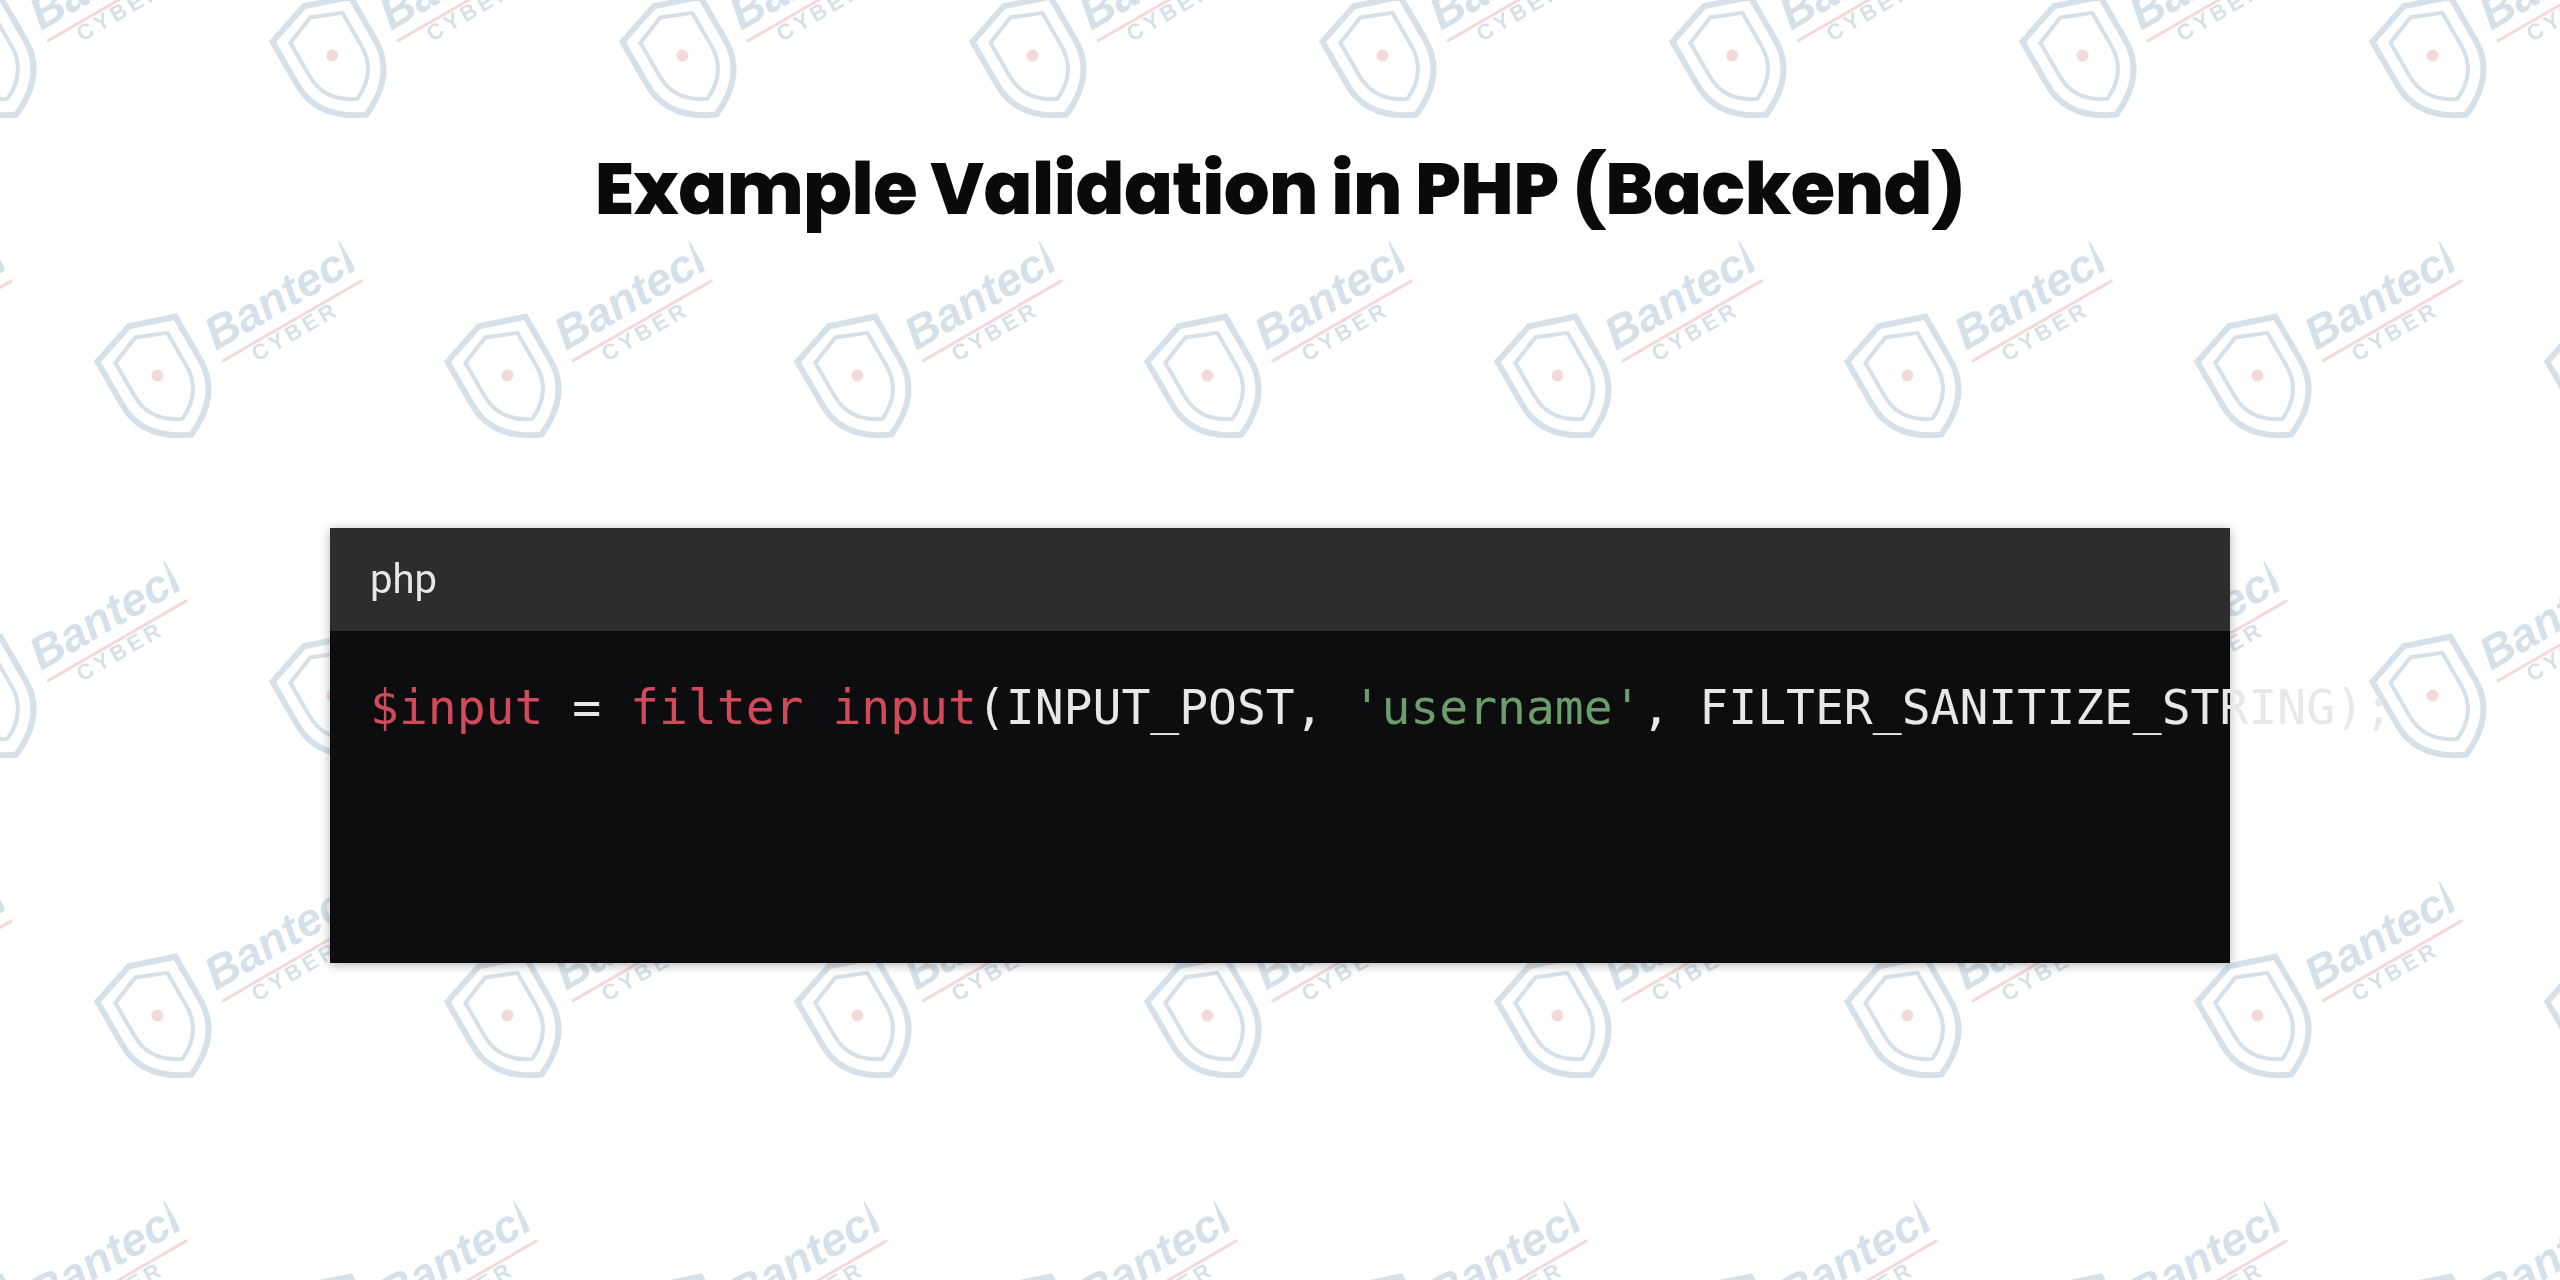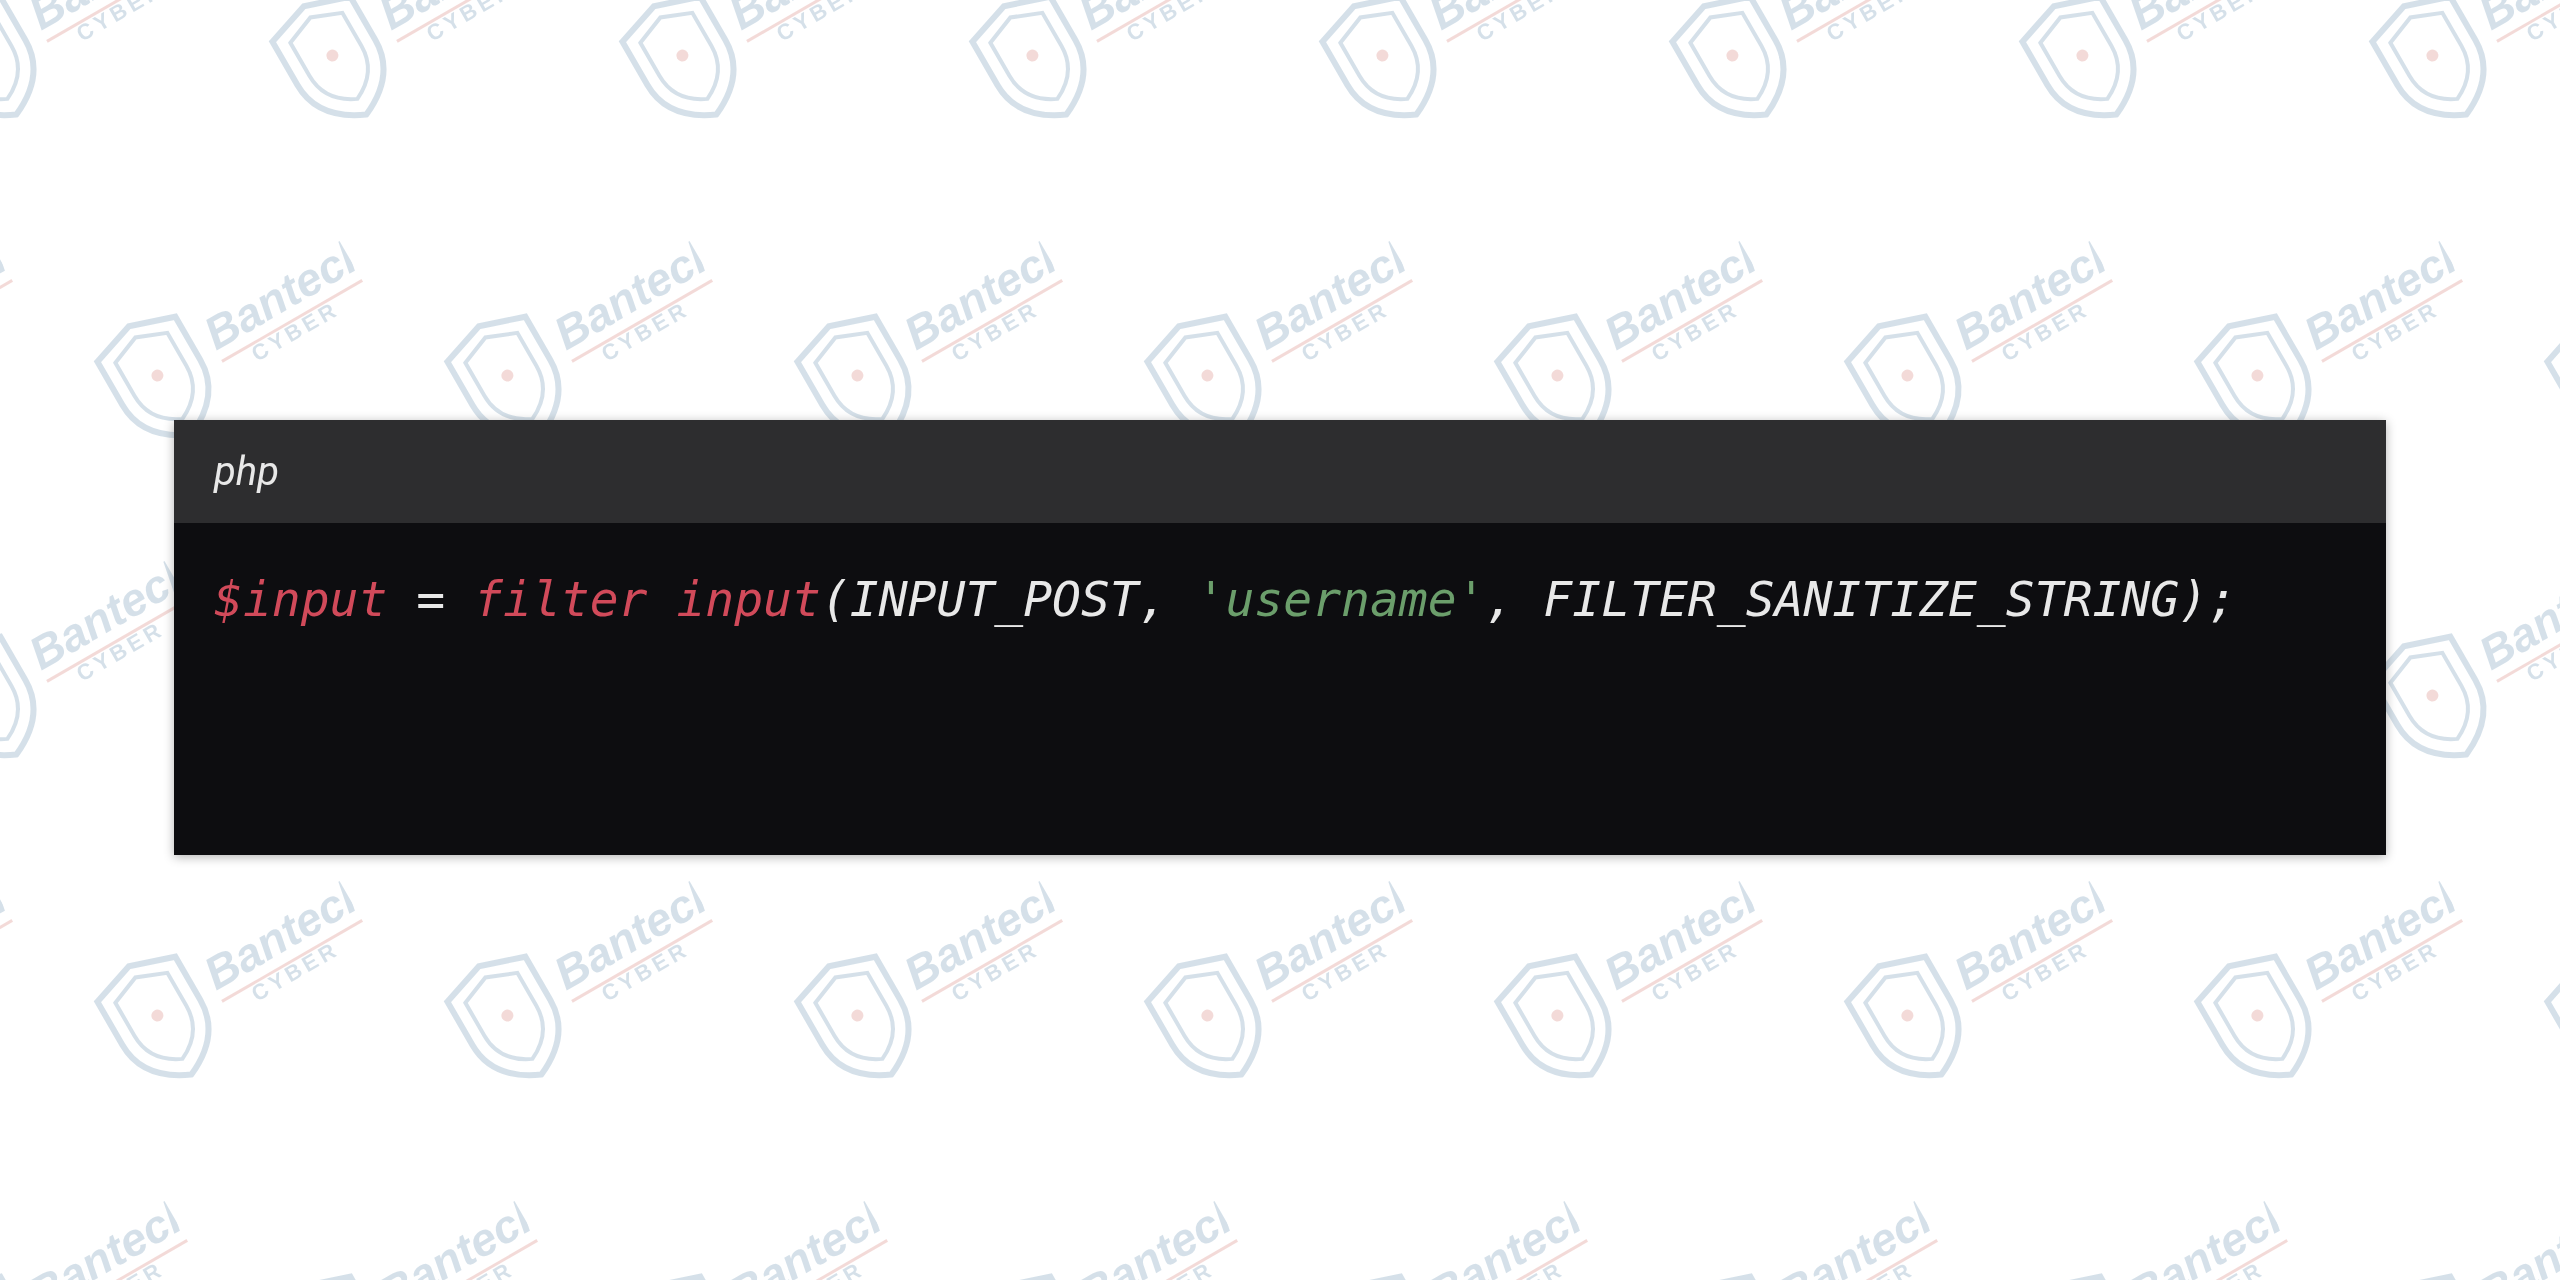--- a/index.html
+++ b/index.html
@@ -42,24 +42,23 @@
   }
   .title {
     font-size: 72px;
     font-weight: 800;
     color: #0a0a0a;
     letter-spacing: -0.5px;
     font-family: "Poppins", "Segoe UI", -apple-system, sans-serif;
   }
   .code-block {
     margin-top: 285px;
-    width: 2212px;
+    width: 1900px;
     background: #0d0d10;
     box-shadow: 0 2px 10px rgba(0,0,0,0.3);
-    font-style: italic;
   }
   .code-header {
     background: #2d2d2f;
     padding: 28px 40px;
     color: #e8e8e8;
     font-size: 40px;
     font-weight: 400;
   }
   .code-body {
     padding: 40px 40px 220px 40px;
@@ -538,18 +537,19 @@
       <path d="M25 40 L55 28 L85 40 L85 78 Q85 108 55 122 Q25 108 25 78 Z" fill="none" stroke="#1b5a8a" stroke-width="4"></path>
       <circle cx="55" cy="72" r="6" fill="#c0392b"></circle>
       <text x="118" y="80" font-family="Arial, sans-serif" font-size="46" font-weight="700" font-style="italic" fill="#1b5a8a">Bantech</text>
       <text x="148" y="110" font-family="Arial, sans-serif" font-size="22" font-weight="600" letter-spacing="4" fill="#1b5a8a">CYBER</text>
       <line x1="118" y1="92" x2="285" y2="92" stroke="#c0392b" stroke-width="3"></line>
     </g>
   </svg></div>
   </div>
 
 <div class="content">
+  <h1 class="title">Example Validation in PHP (Backend)</h1>
 
   <div class="code-block">
     <div class="code-header">php</div>
     <div class="code-body"><span class="tok-var">$input</span><span class="tok-op"> = </span><span class="tok-func">filter input</span><span class="tok-paren">(</span><span class="tok-const">INPUT_POST</span><span class="tok-op">, </span><span class="tok-str">'username'</span><span class="tok-op">, </span><span class="tok-const">FILTER_SANITIZE_STRING</span><span class="tok-paren">);</span></div>
   </div>
 </div>
 
 </body></html>

